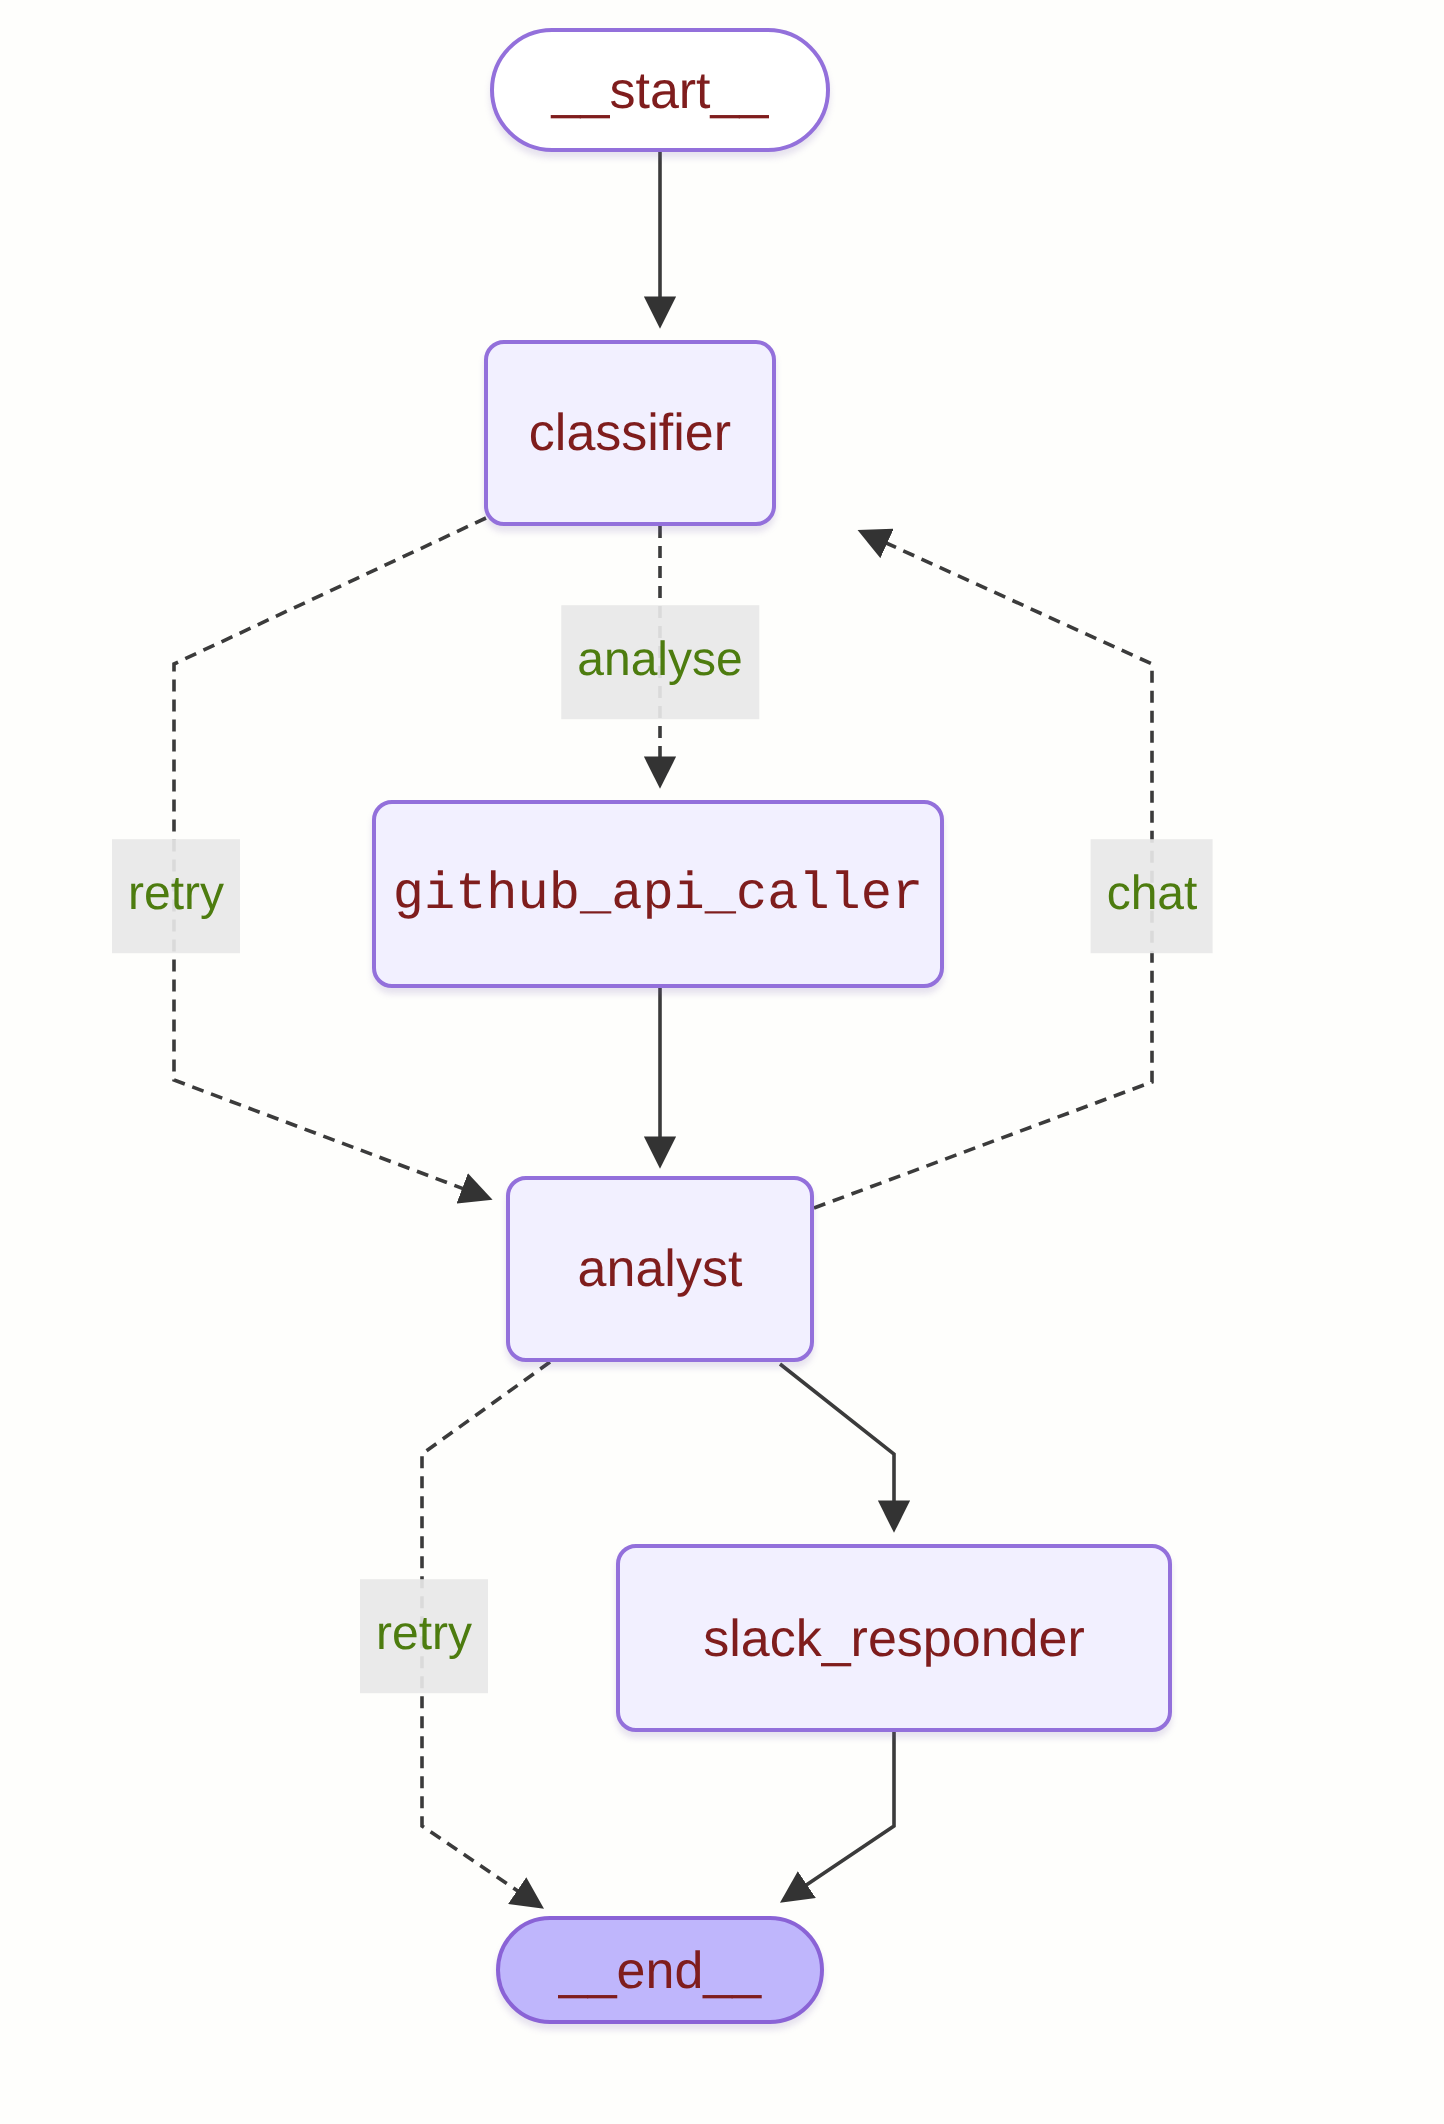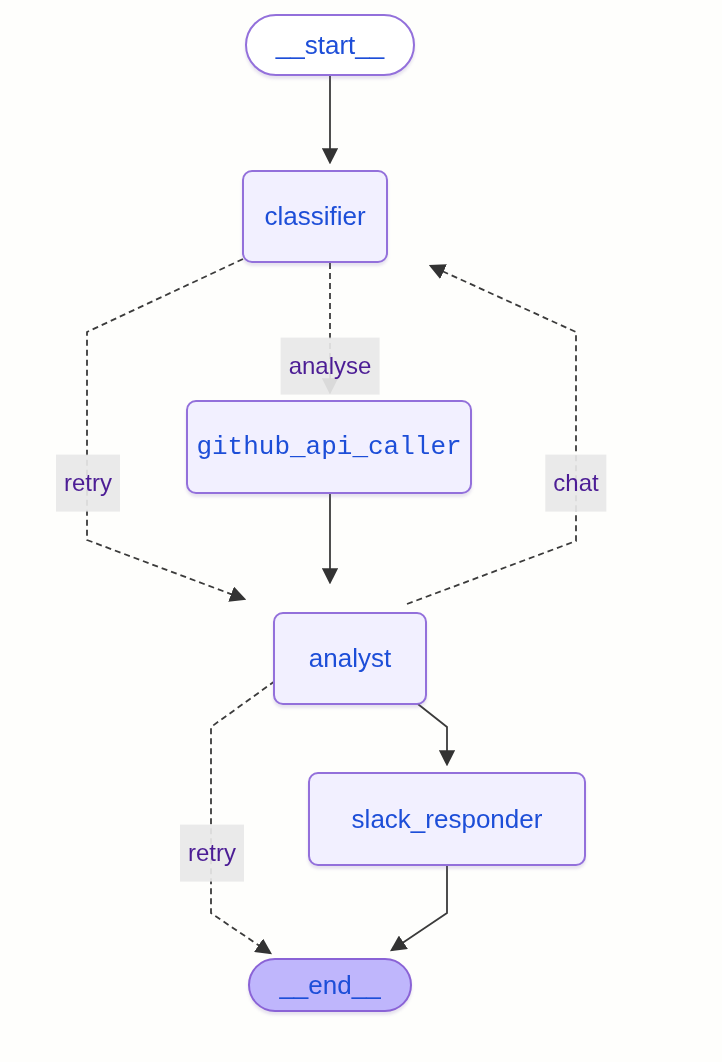--- a/index.html
+++ b/index.html
@@ -29,42 +29,41 @@
   .edge.dashed { stroke-dasharray: 6 4; }
 
   .node {
     position: absolute;
     display: flex;
     align-items: center;
     justify-content: center;
     background: #f2f0ff;
     border: 2px solid #9370db;
     border-radius: 10px;
-    color: #1d4ed8;
+    color: #7f1d1d;
     font-size: 26px;
     box-shadow: 0 3px 3px rgba(120, 100, 180, 0.18);
     text-align: center;
   }
   .node.stadium { border-radius: 34px; }
   .node.start-node { background: #ffffff; }
   .node.end-node {
     background: #bfb6fc;
     border-color: #8a63d6;
   }
 
   .edge-label {
     position: absolute;
     transform: translate(-50%, -50%);
     background: rgba(232, 232, 232, 0.92);
-    color: #4c1d95;
+    color: #4d7c0f;
     font-size: 24px;
     line-height: 1.2;
     padding: 14px 8px;
     white-space: nowrap;
-    margin-top: 35px;
   }
 </style>
 </head>
 <body>
 
 <div class="canvas">
 
   <svg class="edge-layer" viewBox="0 0 722 1062" xmlns="http://www.w3.org/2000/svg">
     <defs>
       <marker id="arrow" viewBox="0 0 10 10" refX="8.5" refY="5" markerWidth="9" markerHeight="9" orient="auto-start-reverse">
@@ -94,21 +93,21 @@
   </div>
 
   <div class="node" style="left:242px; top:170px; width:146px; height:93px;">
     <span>classifier</span>
   </div>
 
   <div class="node" style="left:186px; top:400px; width:286px; height:94px;font-family:Liberation Mono, monospace;">
     <span>github_api_caller</span>
   </div>
 
-  <div class="node" style="left:253px; top:612px; width:154px; height:93px;margin-left:20px;">
+  <div class="node" style="left:253px; top:588px; width:154px; height:93px;">
     <span>analyst</span>
   </div>
 
   <div class="node" style="left:308px; top:772px; width:278px; height:94px;">
     <span>slack_responder</span>
   </div>
 
   <div class="node stadium end-node" style="left:248px; top:958px; width:164px; height:54px;">
     <span>__end__</span>
   </div>

